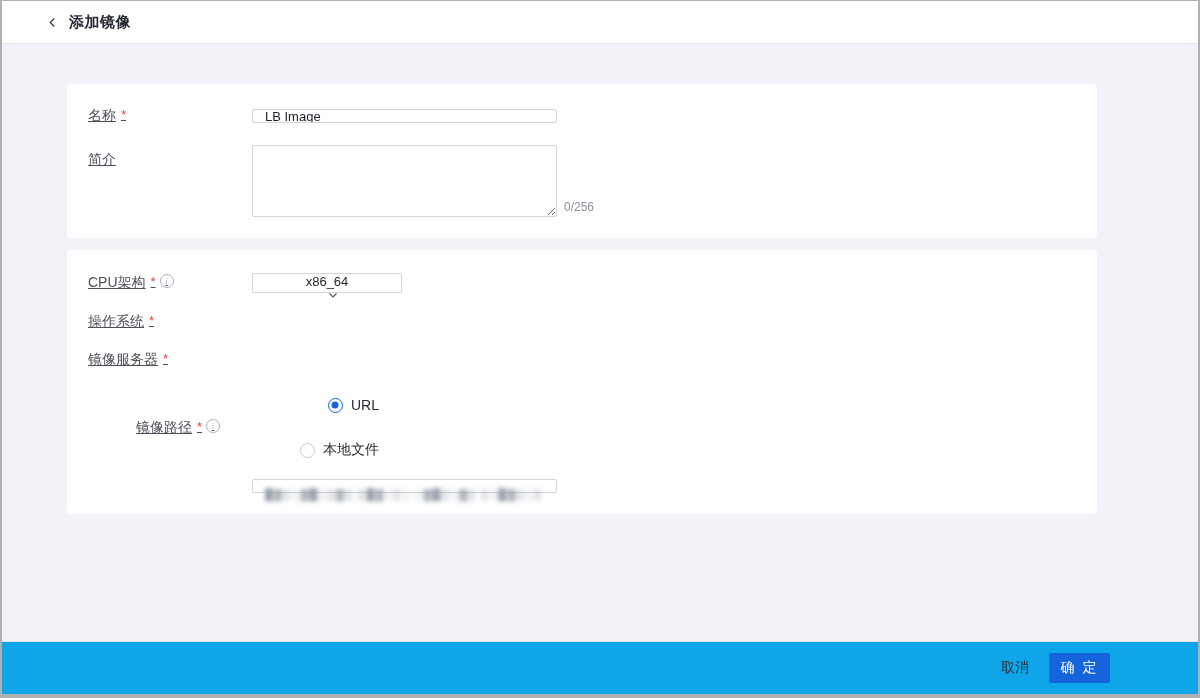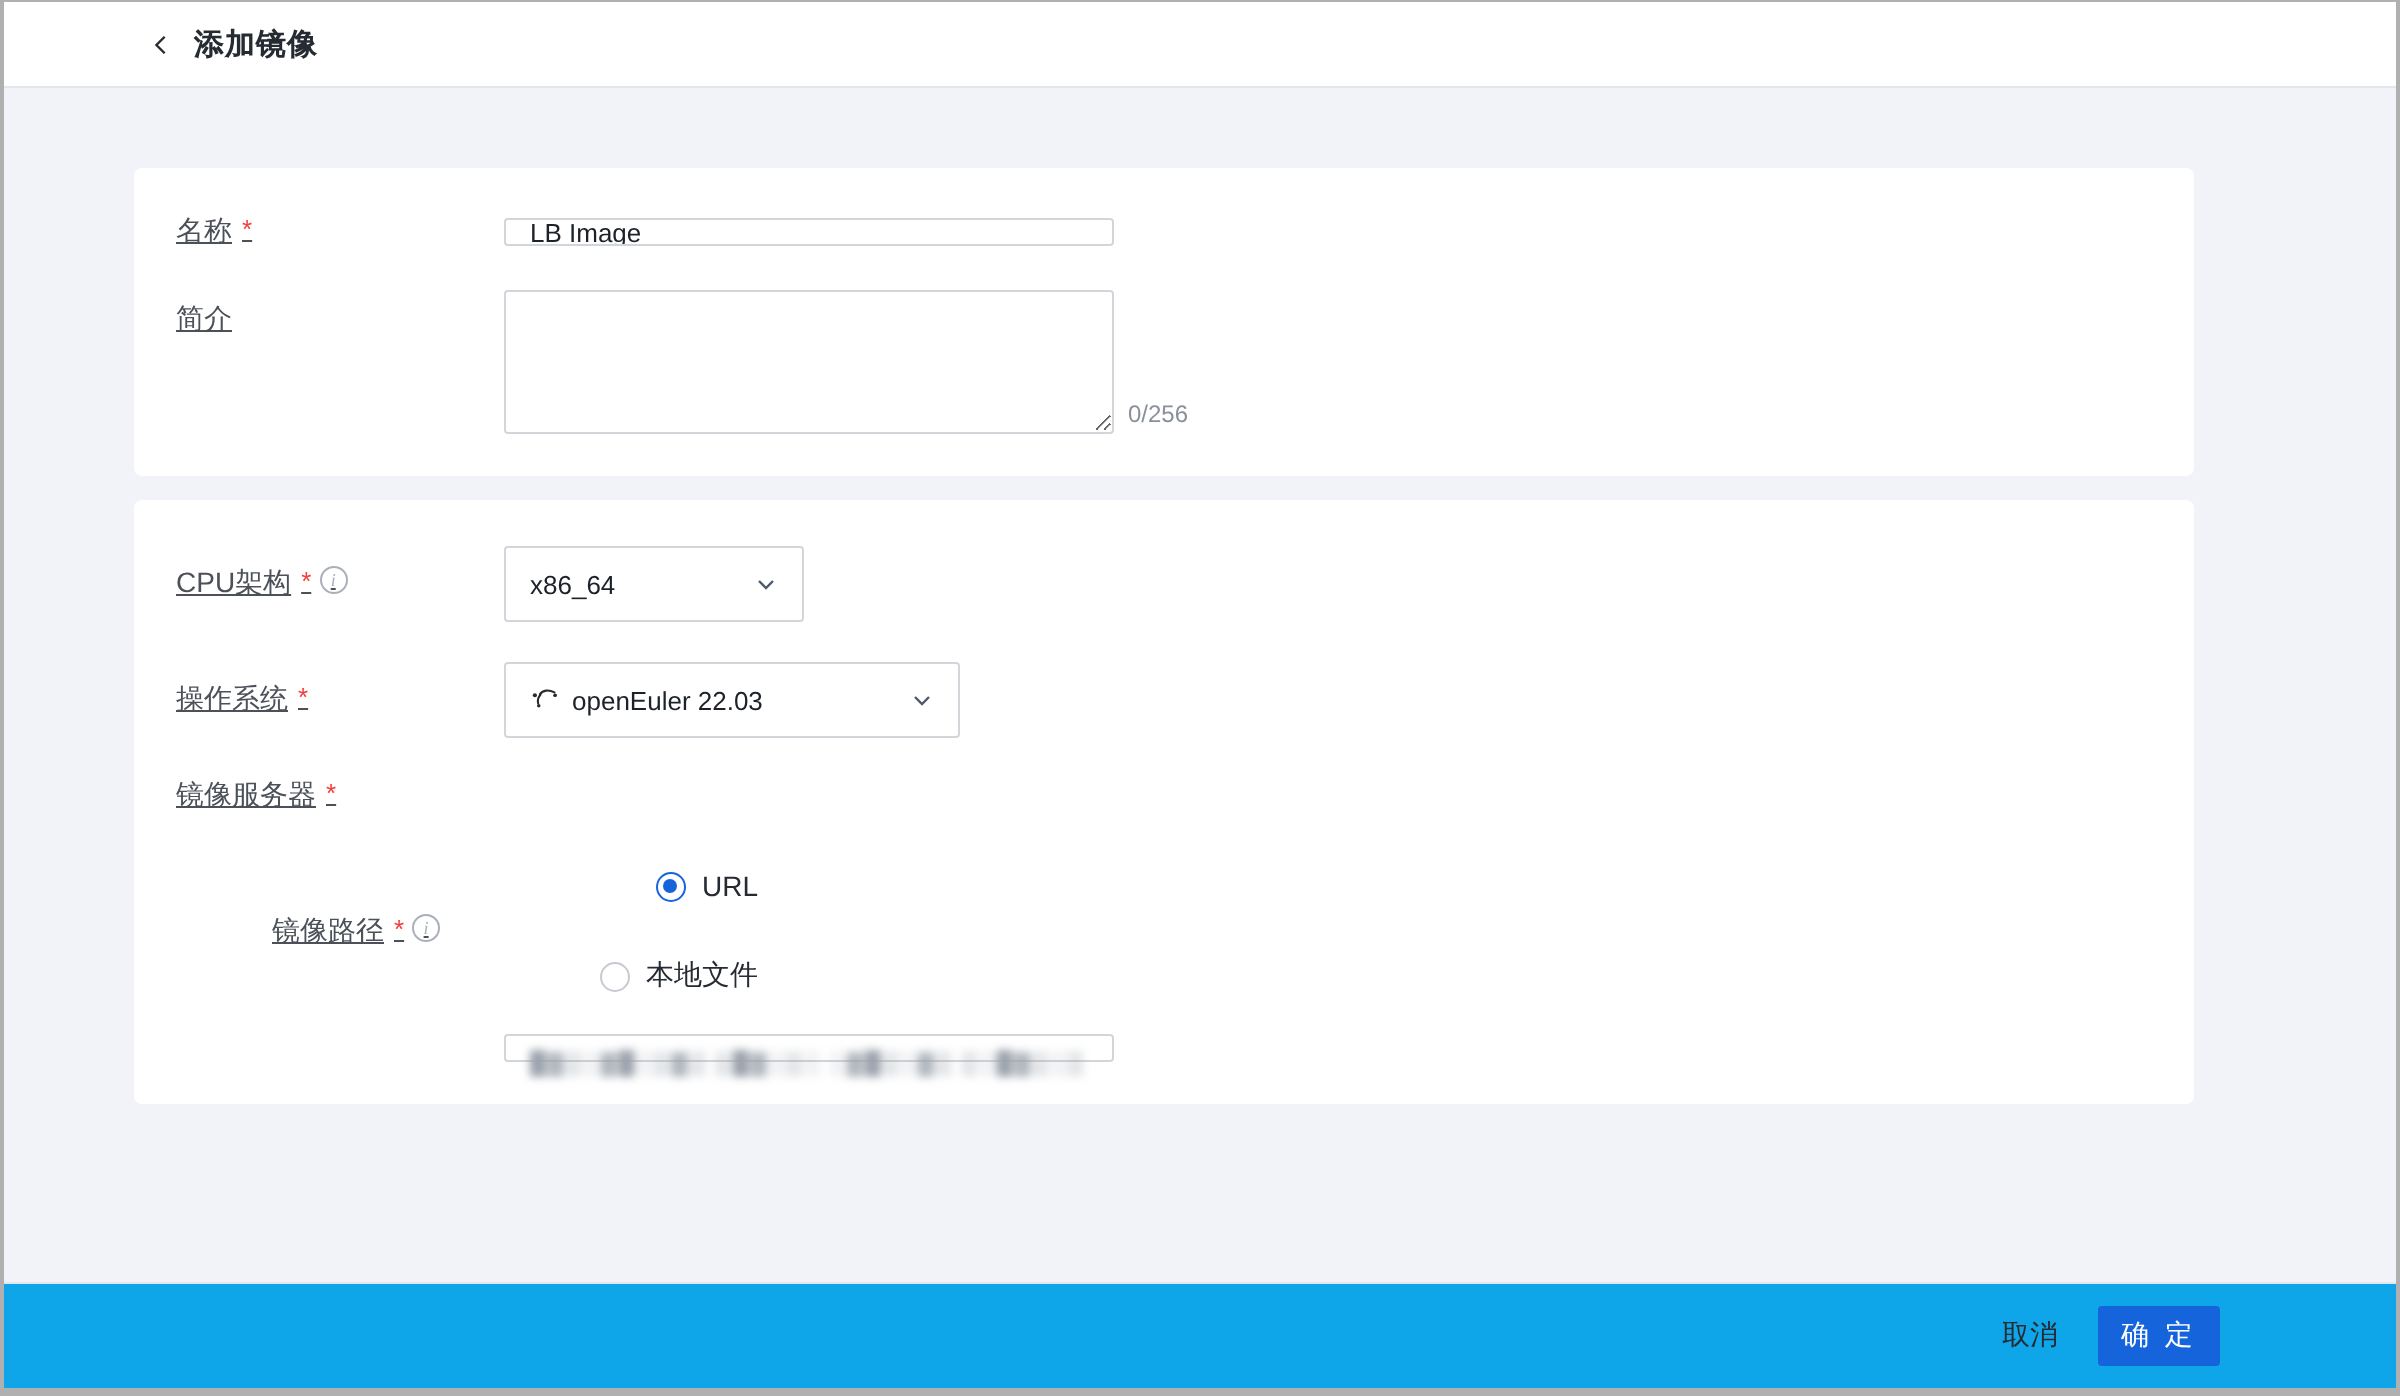--- a/index.html
+++ b/index.html
@@ -11,21 +11,21 @@
   .frame {
     width:1200px; height:698px;
     border-style:solid; border-color:#b0b0b0;
     border-width:1px 2px 4px 2px;
     display:flex; flex-direction:column;
     background:#f2f3f8;
   }
   
   .hdr {
     height:43px; background:#fff; border-bottom:1px solid #e5e6ea;
-    display:flex; align-items:center; padding-left:68px; flex:0 0 auto;
+    display:flex; align-items:center; padding-left:40px; flex:0 0 auto;
   }
   .back { width:20px; height:20px; display:flex; align-items:center; justify-content:center; cursor:pointer; margin-right:7px; }
   .ttl { font-size:15px; font-weight:700; color:#262b33; letter-spacing:.5px; }
   
   .content { flex:1 1 auto; padding:40px 0 0 65px; overflow:hidden; }
   .card {
     width:1030px; background:#fff; border-radius:4px;
     padding:23px 24px 21px 21px;
   }
   .card + .card { margin-top:12px; }
@@ -49,23 +49,23 @@
     font-family:"Liberation Sans","DejaVu Sans",sans-serif;
   }
   .ta-wrap { display:flex; align-items:flex-end; }
   textarea.ta {
     width:305px; height:72px; border:1px solid #d2d5da; border-radius:2px;
     resize:both; font-size:13px; padding:6px 12px; color:#1d2129; outline:none;
     font-family:"Liberation Sans","DejaVu Sans",sans-serif;
   }
   .counter { font-size:12px; color:#8a9099; margin-left:7px; margin-bottom:3px; }
   .select {
-    height:38px; border:1px solid #d2d5da; border-radius:2px; background:#fff;
+    height:20px; border:1px solid #d2d5da; border-radius:2px; background:#fff;
     display:flex; align-items:center; padding:0 12px; font-size:13px; color:#1d2129;
-    cursor:pointer; justify-content:space-between;
+    cursor:pointer; justify-content:space-between;flex-direction:column;
   }
   .select .chev { margin-left:12px; display:flex; }
   .sel-cpu { width:150px; }
   .sel-os { width:228px; }
   .os-left { display:flex; align-items:center; gap:7px; }
   .dashed-btn {
     height:30px; border:1px dashed #c6cad1; border-radius:2px; background:#fff;
     padding:0 16px; font-size:13px; color:#1d2129; cursor:pointer;
     font-family:"Liberation Sans","DejaVu Sans",sans-serif;
   }
@@ -152,39 +152,20 @@
               </svg>
           </span>
         </div>
       </div>
 
       <div class="row">
         <span class="lbl">
           <span>操作系统</span>
             <span class="req">*</span>
         </span>
-        <div class="select sel-os">
-          <span class="os-left">
-            <span>
-              <svg width="14" height="13" viewBox="0 0 24 22">
-                <path d="M21 7 C16 4.5 11 5 8.5 8.5" fill="none" stroke="#2a2a2a" stroke-width="1.8" stroke-linecap="round"></path>
-                <path d="M9 9 C7 11 6.3 13.5 7 16.5" fill="none" stroke="#2a2a2a" stroke-width="1.8" stroke-linecap="round"></path>
-                <circle cx="4.2" cy="9.5" r="1.8" fill="#2a2a2a"></circle>
-                <circle cx="7.5" cy="18.5" r="1.5" fill="#2a2a2a"></circle>
-                <circle cx="21.5" cy="9.5" r="1.6" fill="#2a2a2a"></circle>
-              </svg>
-            </span>
-            <span>openEuler 22.03</span>
-          </span>
-          <span class="chev">
-            <svg width="12" height="12" viewBox="0 0 12 12">
-                <path d="M2.5 4.5 L6 8 L9.5 4.5" fill="none" stroke="#4e5969" stroke-width="1.2"></path>
-              </svg>
-          </span>
-        </div>
       </div>
 
       <div class="row">
         <span class="lbl">
           <span>镜像服务器</span>
             <span class="req">*</span>
         </span>
       </div>
 
       <div class="row" style="margin-top:28px;margin-left:48px;">

